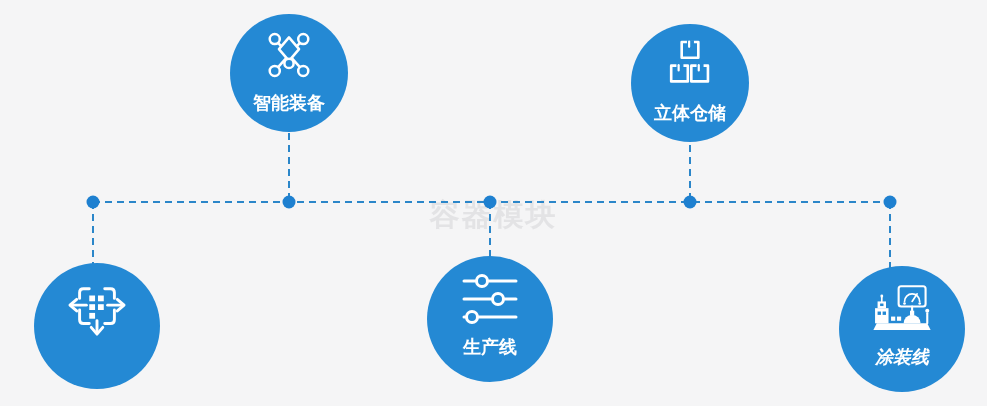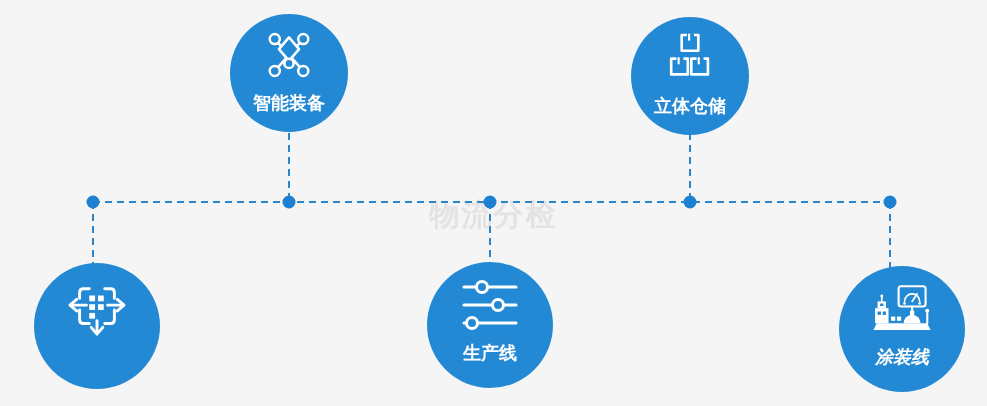--- a/index.html
+++ b/index.html
@@ -24,34 +24,34 @@
   .icon { position:absolute; left:50%; transform:translateX(-50%); }
   .node.top .icon    { top:15px; }
   .node.bottom .icon { top:18px; }
   .label {
     position:absolute; left:0; width:100%; text-align:center;
     color:#fff; font-weight:bold; font-size:18px; white-space:nowrap;
   }
   .node.top .label    { top:77px; }
   .node.bottom .label { top:79px; }
   .n1 { left:230px; top:14px; }
-  .n2 { left:631px; top:17px; }
+  .n2 { left:631px; top:24px; }
   .n3 { left:34px;  top:263px; }
-  .n4 { left:427px; top:262px; }
+  .n4 { left:427px; top:256px; }
   .n5 { left:839px; top:266px;font-style:italic; }
   svg .st { stroke:#fff; fill:none; stroke-linecap:round; stroke-linejoin:round; }
   svg .fw { fill:#fff; stroke:none; }
   svg .fb { fill:var(--blue,#2489d4); }
 </style>
 </head>
 <body>
 
 <div class="canvas">
 
-  <div class="watermark">物流分检</div>
+  <div class="watermark">容器模块</div>
 
   <svg class="connector" width="987" height="406">
     <g stroke="var(--line,#2b86c9)" stroke-width="2" stroke-dasharray="7 5" fill="none">
       <line x1="93" y1="202" x2="890" y2="202"></line>
       <line x1="289" y1="133" x2="289" y2="202"></line>
       <line x1="690" y1="133" x2="690" y2="202"></line>
       <line x1="93" y1="202" x2="93" y2="265"></line>
       <line x1="490" y1="202" x2="490" y2="264"></line>
       <line x1="890" y1="202" x2="890" y2="268"></line>
     </g>

